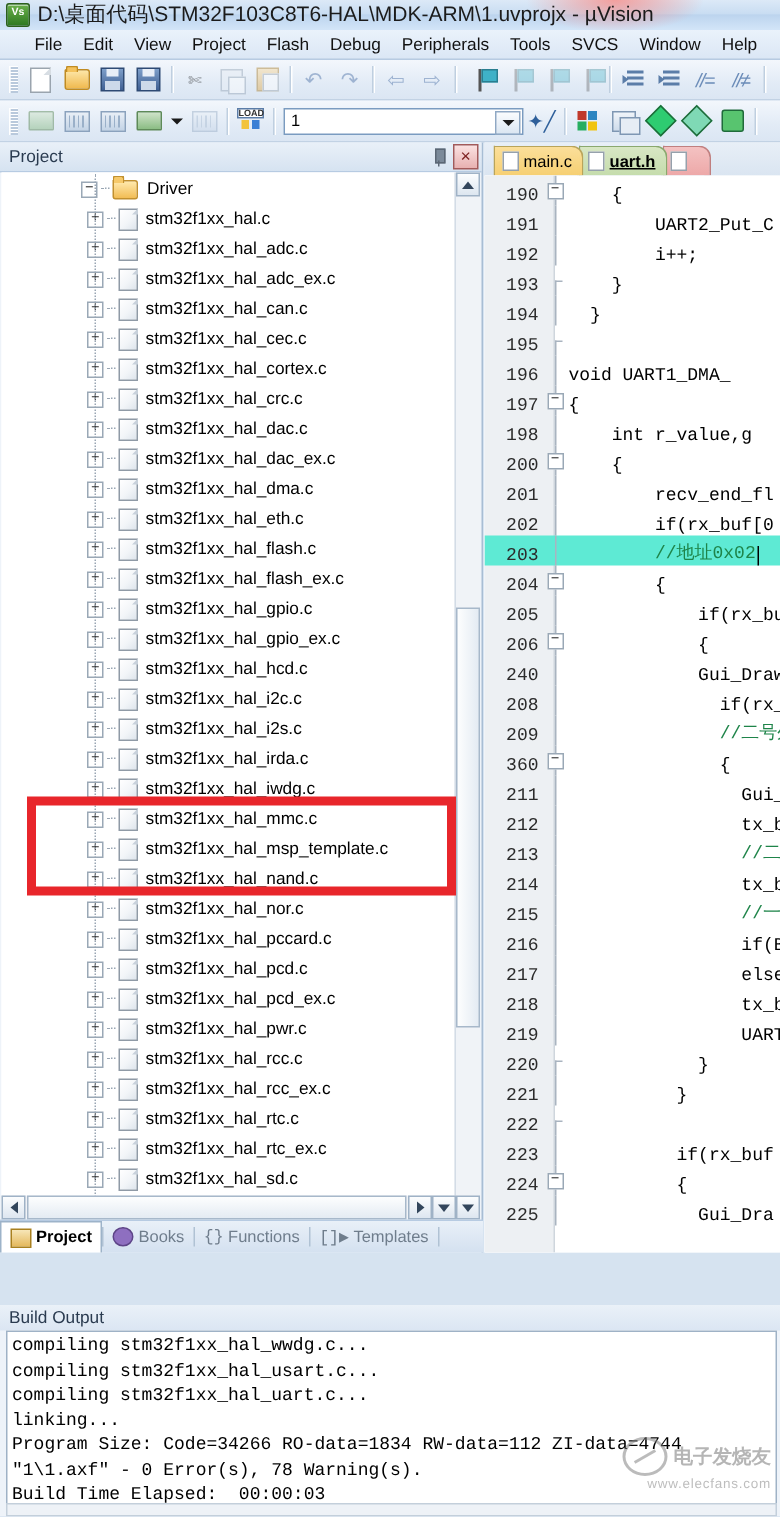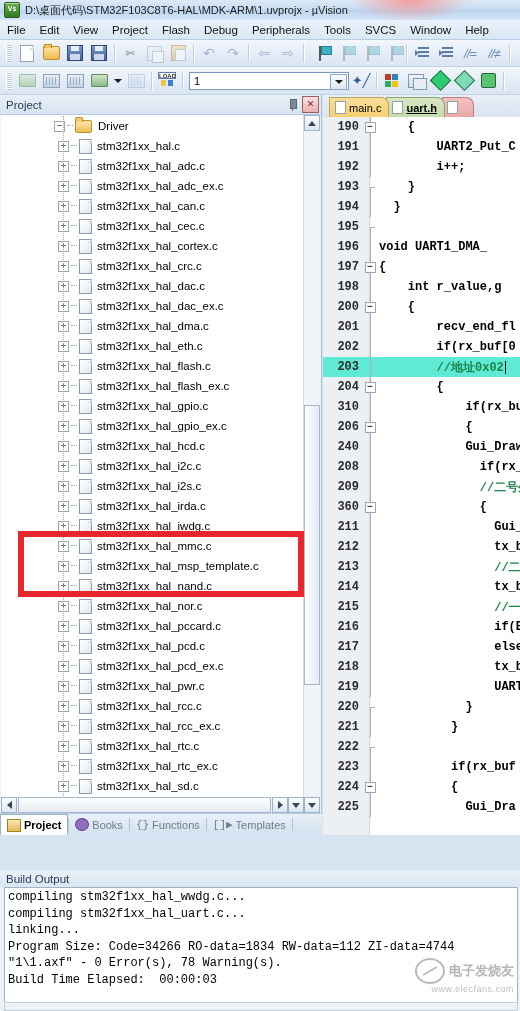--- a/index.html
+++ b/index.html
@@ -25,28 +25,28 @@
   .app-ico{
     width:14px;height:14px;margin:0 5px 0 4px;flex:none;border-radius:2px;
     background:linear-gradient(to bottom,#6ab04a,#2f7a22);
     border:1px solid #2b5f1b;position:relative;
     box-shadow:inset 0 1px 0 rgba(255,255,255,.5);
   }
   .app-ico:after{
     content:"Vs";position:absolute;left:0;right:0;top:0;
     font-size:7px;color:#fff;text-align:center;line-height:12px;font-weight:bold;
   }
-  .title-text{font-size:11px;color:#1b1b1b;white-space:nowrap;position:relative;}
+  .title-text{font-size:14px;color:#1b1b1b;white-space:nowrap;position:relative;}
 
   
   .menubar{
     position:absolute;left:0;top:20px;width:520px;height:20px;
     background:linear-gradient(to bottom,#eaf2fb,#dbe7f5);
     border-bottom:1px solid #b7cbe2;
-    display:flex;align-items:center;padding-left:0;box-sizing:border-box;
+    display:flex;align-items:center;padding-left:16px;box-sizing:border-box;
   }
   .menuitem{padding:2px 7px;font-size:11.5px;color:#111;white-space:nowrap;cursor:default;}
 
   
   .toolbar{
     position:absolute;left:0;width:520px;height:27px;
     background:linear-gradient(to bottom,#f3f7fc,#e2ebf6 60%,#dbe6f3);
     border-bottom:1px solid #c2d2e4;
     display:flex;align-items:center;padding-left:3px;box-sizing:border-box;
   }
@@ -201,21 +201,21 @@
   .etab.t1{background:linear-gradient(to bottom,#fbdf9a,#f6cf72);z-index:3;}
   .etab.t2{background:linear-gradient(to bottom,#d8e7c4,#c5dcac);border-color:#8aa86e;z-index:2;}
   .etab.t2 span.lbl{font-weight:bold;text-decoration:underline;}
   .etab.t3{background:linear-gradient(to bottom,#f4c2c2,#eda8a8);border-color:#c07f7f;z-index:1;
     width:22px;padding:0 4px;overflow:hidden;}
 
   .codearea{position:absolute;left:0;top:22px;right:0;bottom:0;background:#fff;overflow:hidden;
     font-family:"Liberation Mono","DejaVu Sans Mono",monospace;font-size:12px;}
   .gutter{position:absolute;left:0;top:0;width:46px;height:100%;
     background:#edf0f3;border-right:1px solid #cfd6dd;}
-  .cline{height:20px;display:flex;align-items:center;white-space:nowrap;position:relative;font-weight:bold;}
+  .cline{height:20px;display:flex;align-items:flex-end;white-space:nowrap;position:relative;}
   .cline.hl{background:#5eead4;}
   .lnum{width:40px;text-align:right;padding-right:4px;color:#2b2b2b;flex:none;
     font-size:12px;box-sizing:border-box;}
   .foldcol{width:14px;flex:none;display:flex;align-items:center;justify-content:center;
     position:relative;height:20px;}
   .foldbox{width:9px;height:9px;border:1px solid #9aa8b6;background:#fff;
     font-size:9px;line-height:7px;text-align:center;color:#333;z-index:2;
     font-family:"DejaVu Sans Mono",monospace;}
   .foldline{position:absolute;left:50%;top:0;bottom:0;width:1px;background:#a9b4c0;}
   .foldline.half-t{top:50%;}
@@ -844,21 +844,21 @@
           <div class="cline">
             <span class="lnum">204</span>
             <span class="foldcol">
               <span class="foldline half-b"></span>
               <span class="foldbox">−</span>
               <span class="foldline half-t"></span>
             </span>
             <span class="ctext">        {</span>
           </div>
           <div class="cline">
-            <span class="lnum">310</span>
+            <span class="lnum">205</span>
             <span class="foldcol">
               <span class="foldline"></span>
             </span>
             <span class="ctext">            if(rx_buf</span>
           </div>
           <div class="cline">
             <span class="lnum">206</span>
             <span class="foldcol">
               <span class="foldline half-b"></span>
               <span class="foldbox">−</span>
@@ -1007,20 +1007,21 @@
           </div>
         </div>
     </div>
   </div>
 
   <div class="buildpanel">
     <div class="bo-header">Build Output</div>
     <div class="bo-body">
       <div id="build-lines">
           <div class="bline">compiling stm32f1xx_hal_wwdg.c...</div>
+          <div class="bline">compiling stm32f1xx_hal_usart.c...</div>
           <div class="bline">compiling stm32f1xx_hal_uart.c...</div>
           <div class="bline">linking...</div>
           <div class="bline">Program Size: Code=34266 RO-data=1834 RW-data=112 ZI-data=4744</div>
           <div class="bline">"1\1.axf" - 0 Error(s), 78 Warning(s).</div>
           <div class="bline">Build Time Elapsed:  00:00:03</div>
         </div>
     </div>
     <div class="bo-hscroll"></div>
     <div class="watermark">
       <div class="wm-row">

